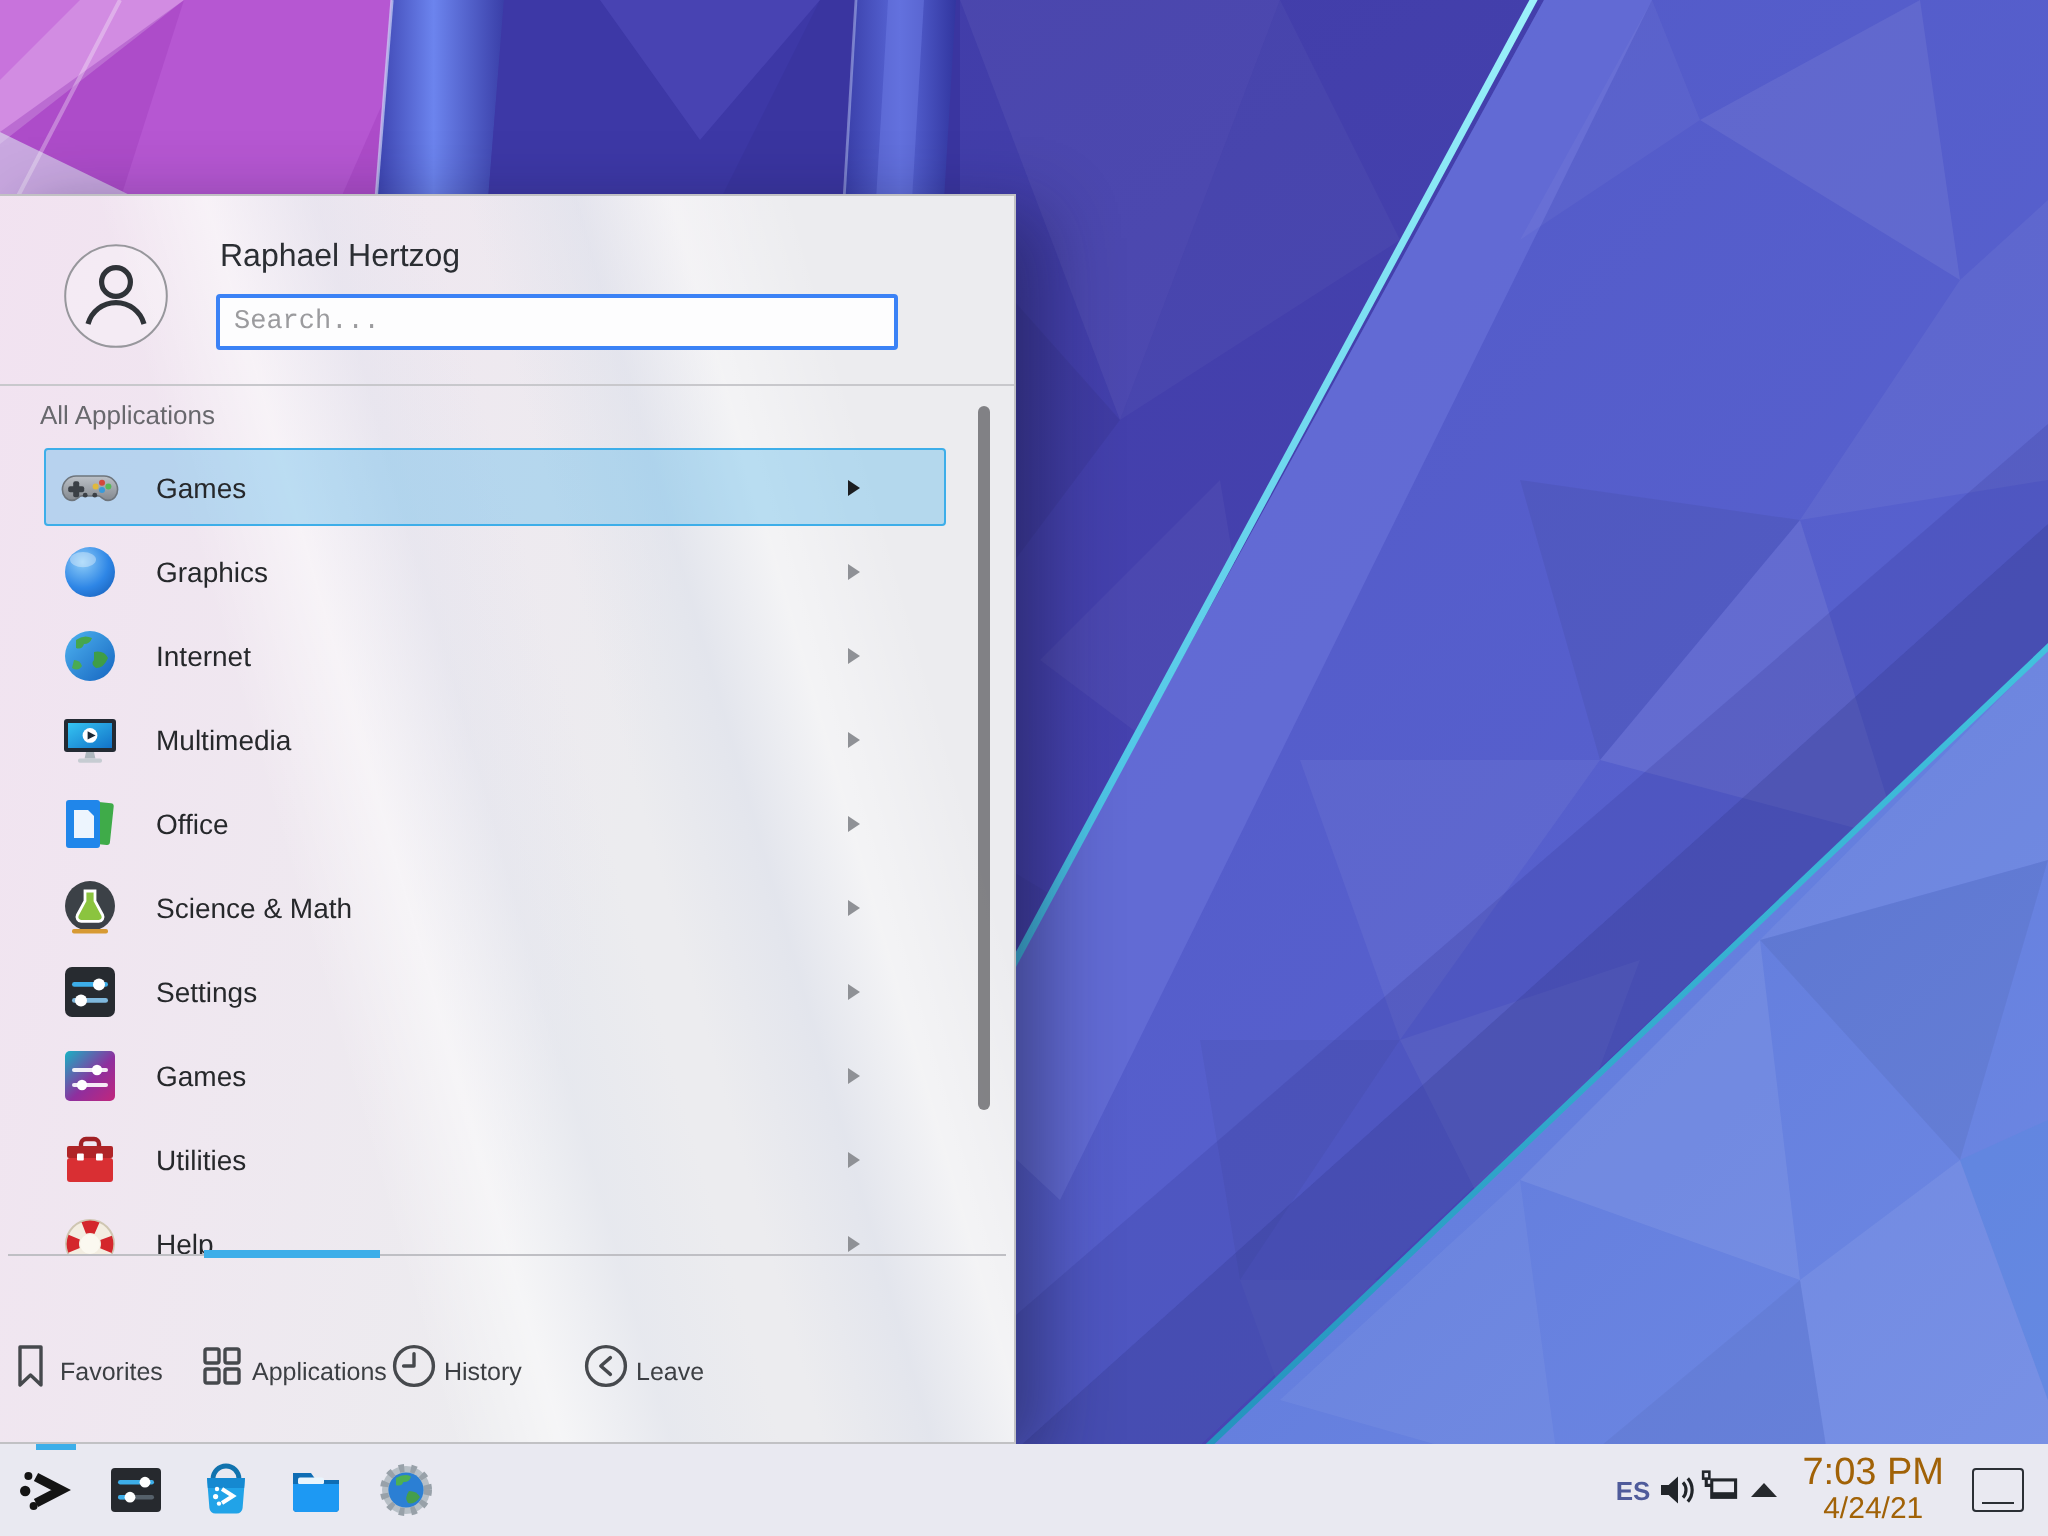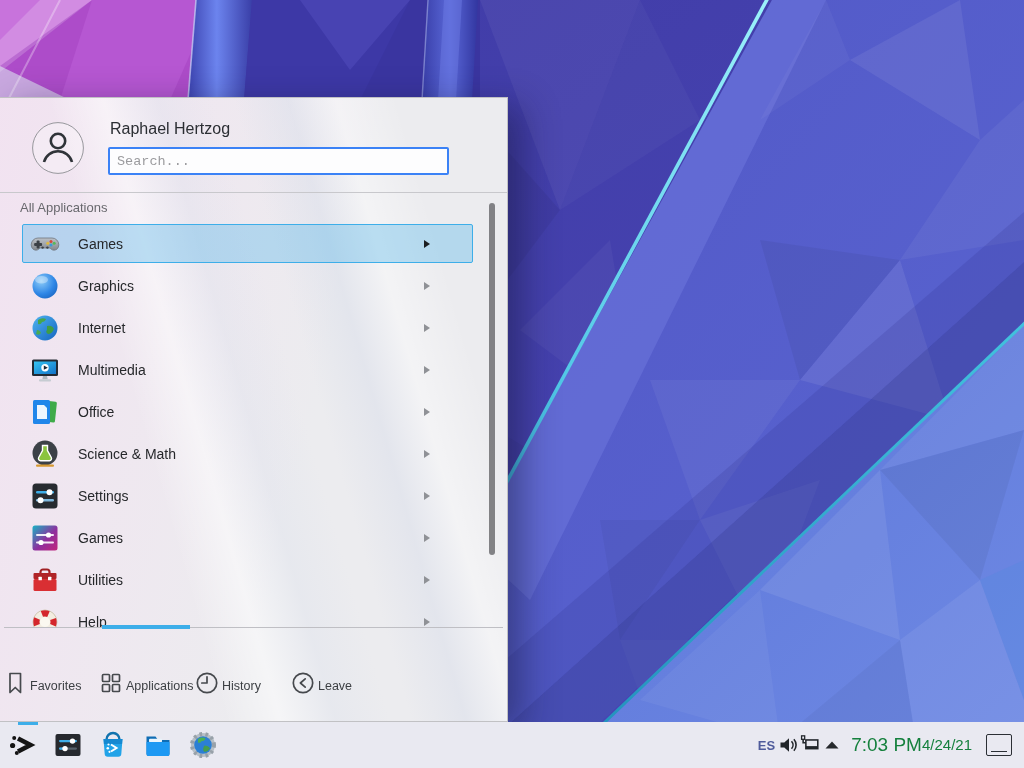--- a/index.html
+++ b/index.html
@@ -55,21 +55,21 @@
   
   #panel { position:absolute; left:0; top:722px; width:1024px; height:46px;
     background:#e9e9f1; display:flex; align-items:center; padding:0 12px 0 8px; z-index:3; }
   .task-btn { position:relative; width:30px; height:30px; margin-right:15px; }
   .task-btn svg { width:30px; height:30px; display:block; }
   #launcher-indicator { position:absolute; left:10px; top:-8px; width:20px; height:3px; background:#3daee9; }
   #panel-spacer { flex:1; }
   #tray { display:flex; align-items:center; }
   #kbd-layout { font-size:13px; font-weight:bold; color:#4f5b9b; padding:0 2px; }
   .tray-icon svg { width:22px; height:22px; display:block; }
-  #clock { margin-left:8px; display:flex; flex-direction:row; align-items:center; color:#15803d; }
+  #clock { margin-left:8px; display:flex; flex-direction:column; align-items:center; color:#a16207; }
   #clock-time { font-size:19px; line-height:20px; }
   #clock-date { font-size:15px; line-height:16px; }
   #show-desktop { margin-left:14px; position:relative; width:26px; height:22px;
     border:1.6px solid #2b2f35; border-radius:2px; background:transparent; }
   #show-desktop::after { content:""; position:absolute; left:4px; right:4px; bottom:3px;
     border-top:1.6px solid #2b2f35; }
 </style>
 </head>
 <body>
 

